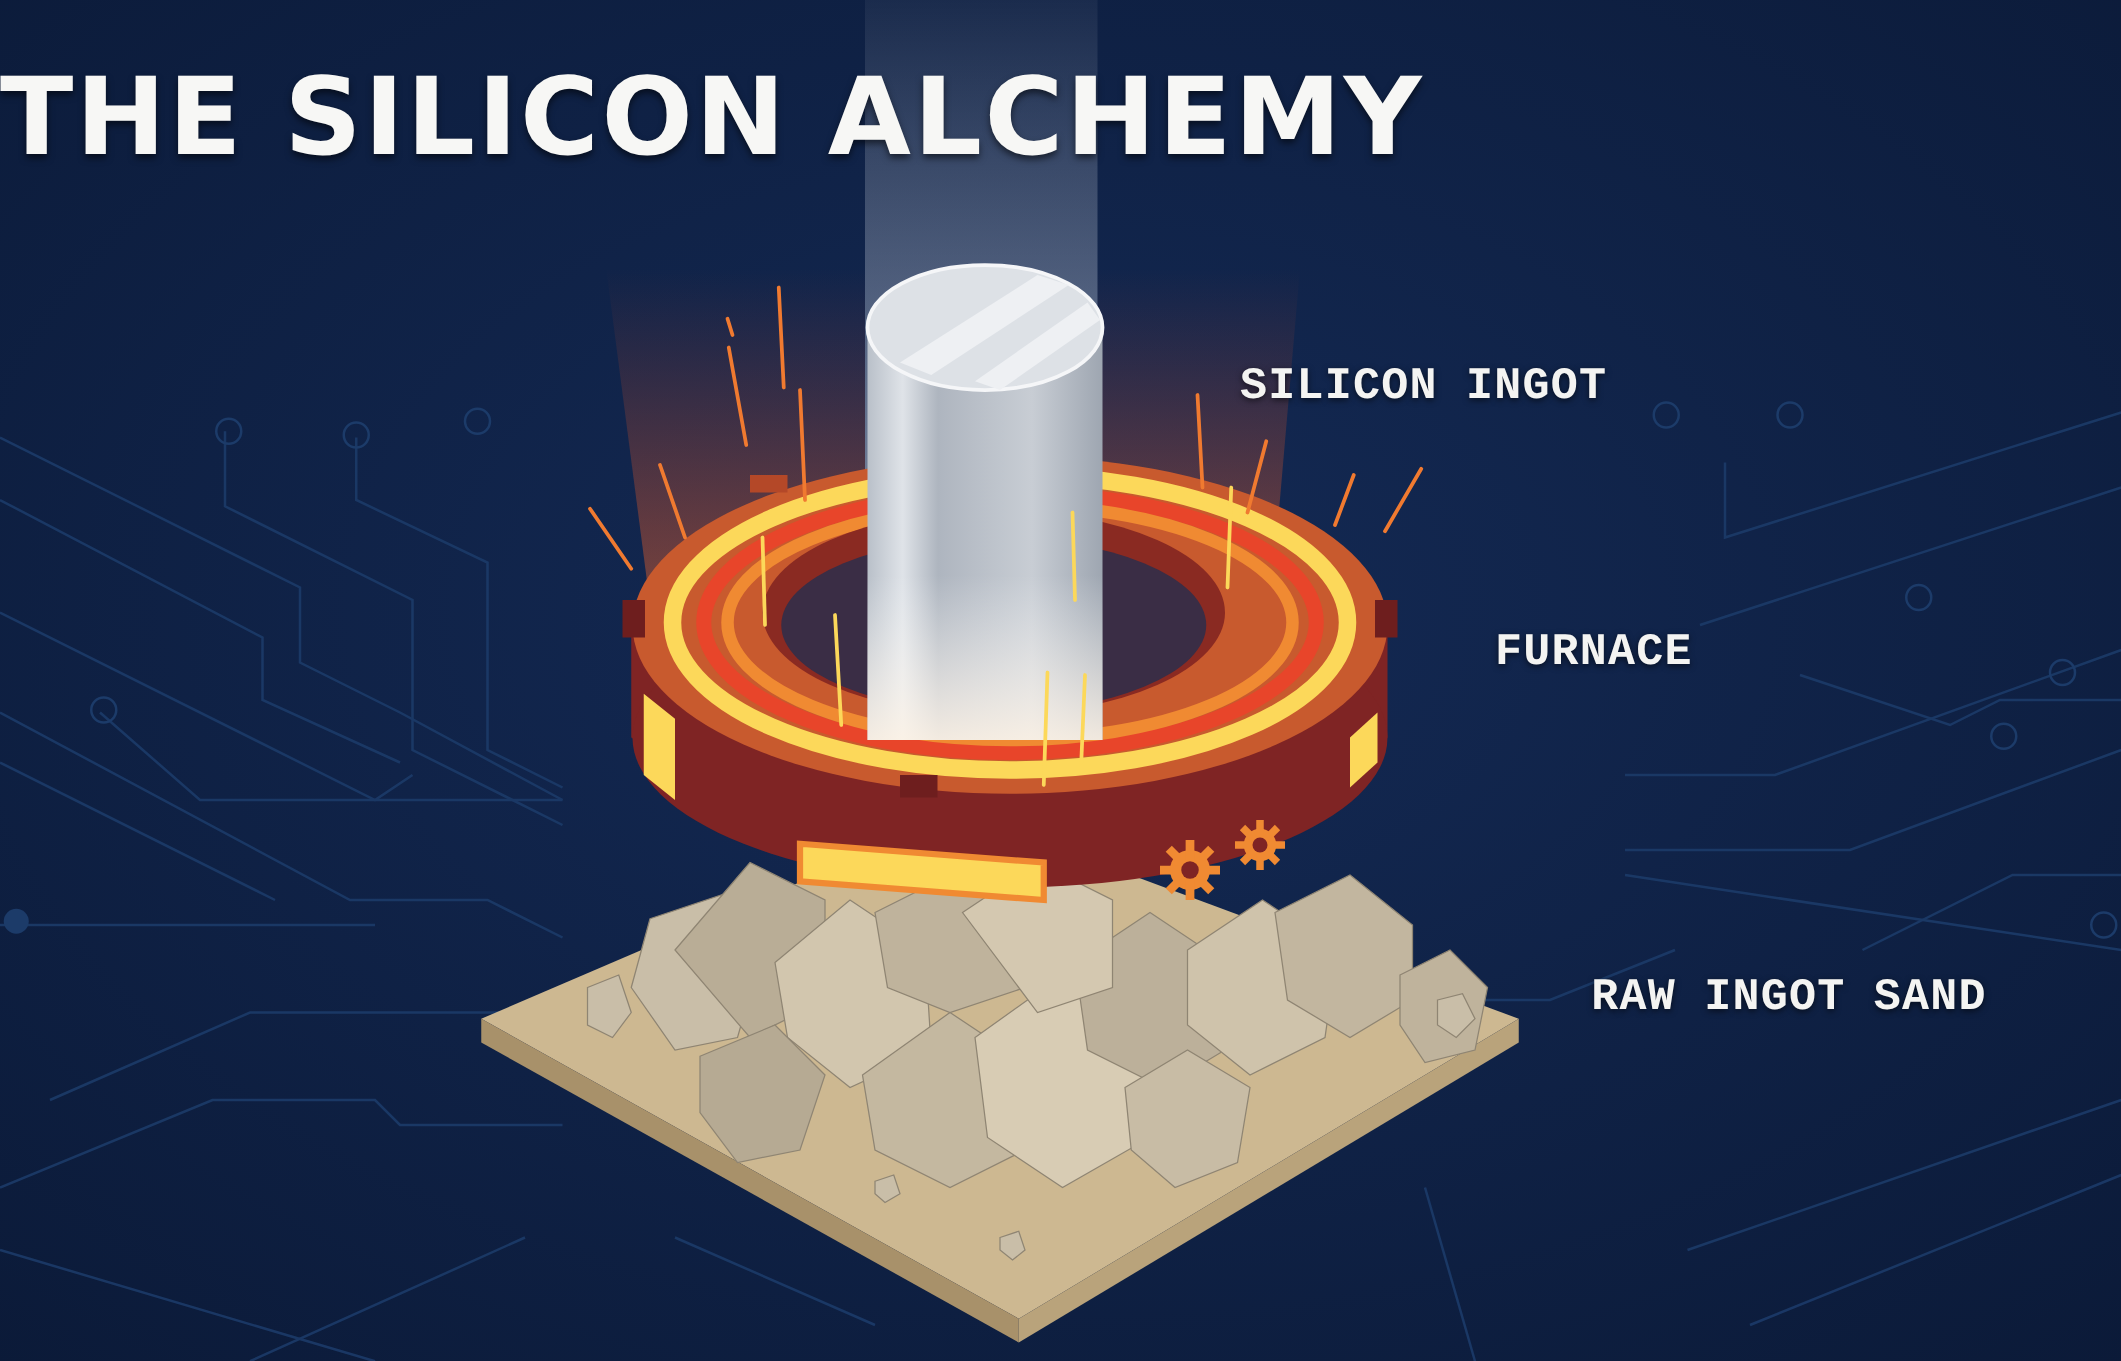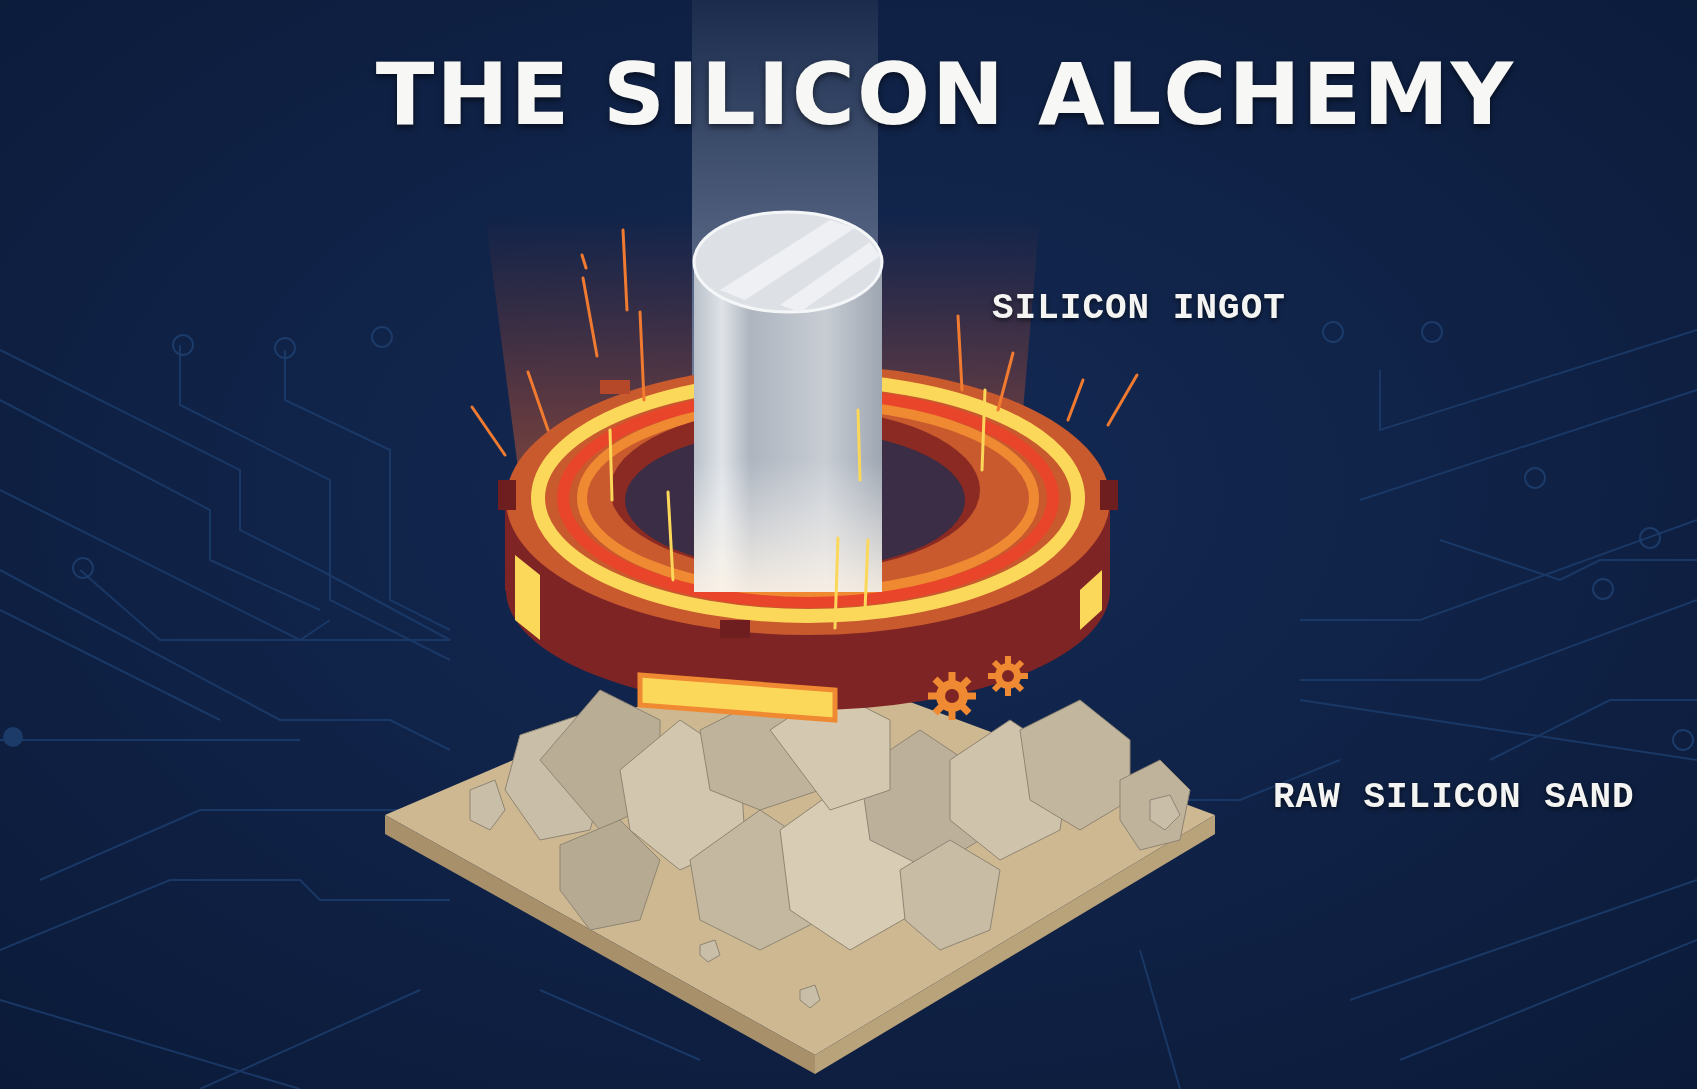--- a/index.html
+++ b/index.html
@@ -5,21 +5,21 @@
   html, body { margin: 0; padding: 0; }
   body {
     width: 1697px; height: 1089px; overflow: hidden;
     background: #0f2246;
     font-family: "DejaVu Sans", "Liberation Sans", sans-serif;
     position: relative;
   }
   .stage { position: absolute; inset: 0; }
   .stage svg { position: absolute; left: 0; top: 0; }
   .title {
-    position: absolute; left: 0; top: 44px; width: 1529px; text-align: right;
+    position: absolute; left: 0; top: 44px; width: 1529px; text-align: left;
     color: #f7f7f5; font-weight: 700; font-size: 86px; letter-spacing: 2px;
     text-shadow: 0 3px 6px rgba(0,0,0,0.55);
     padding-right: 14px; box-sizing: border-box;
   }
   .label {
     position: absolute; color: #f4f4f2; font-weight: 700; font-size: 36px;
     letter-spacing: 1px; line-height: 43px;
     text-shadow: 0 2px 5px rgba(0,0,0,0.6);
     white-space: nowrap;
     font-family: Liberation Mono, monospace;
@@ -209,15 +209,16 @@
     <line x1="610" y1="430" x2="612" y2="500"></line>
   </g>
 </svg>
 </div>
 
 <div class="title">THE SILICON ALCHEMY</div>
 
 <div class="label label-ingot">SILICON INGOT</div>
 
 <div class="label label-furnace">
+  <div>FURNACE</div>
 </div>
 
-<div class="label label-sand">RAW SILICON SAND</div>
+<div class="label label-sand">RAW INGOT SAND</div>
 
 </body></html>

